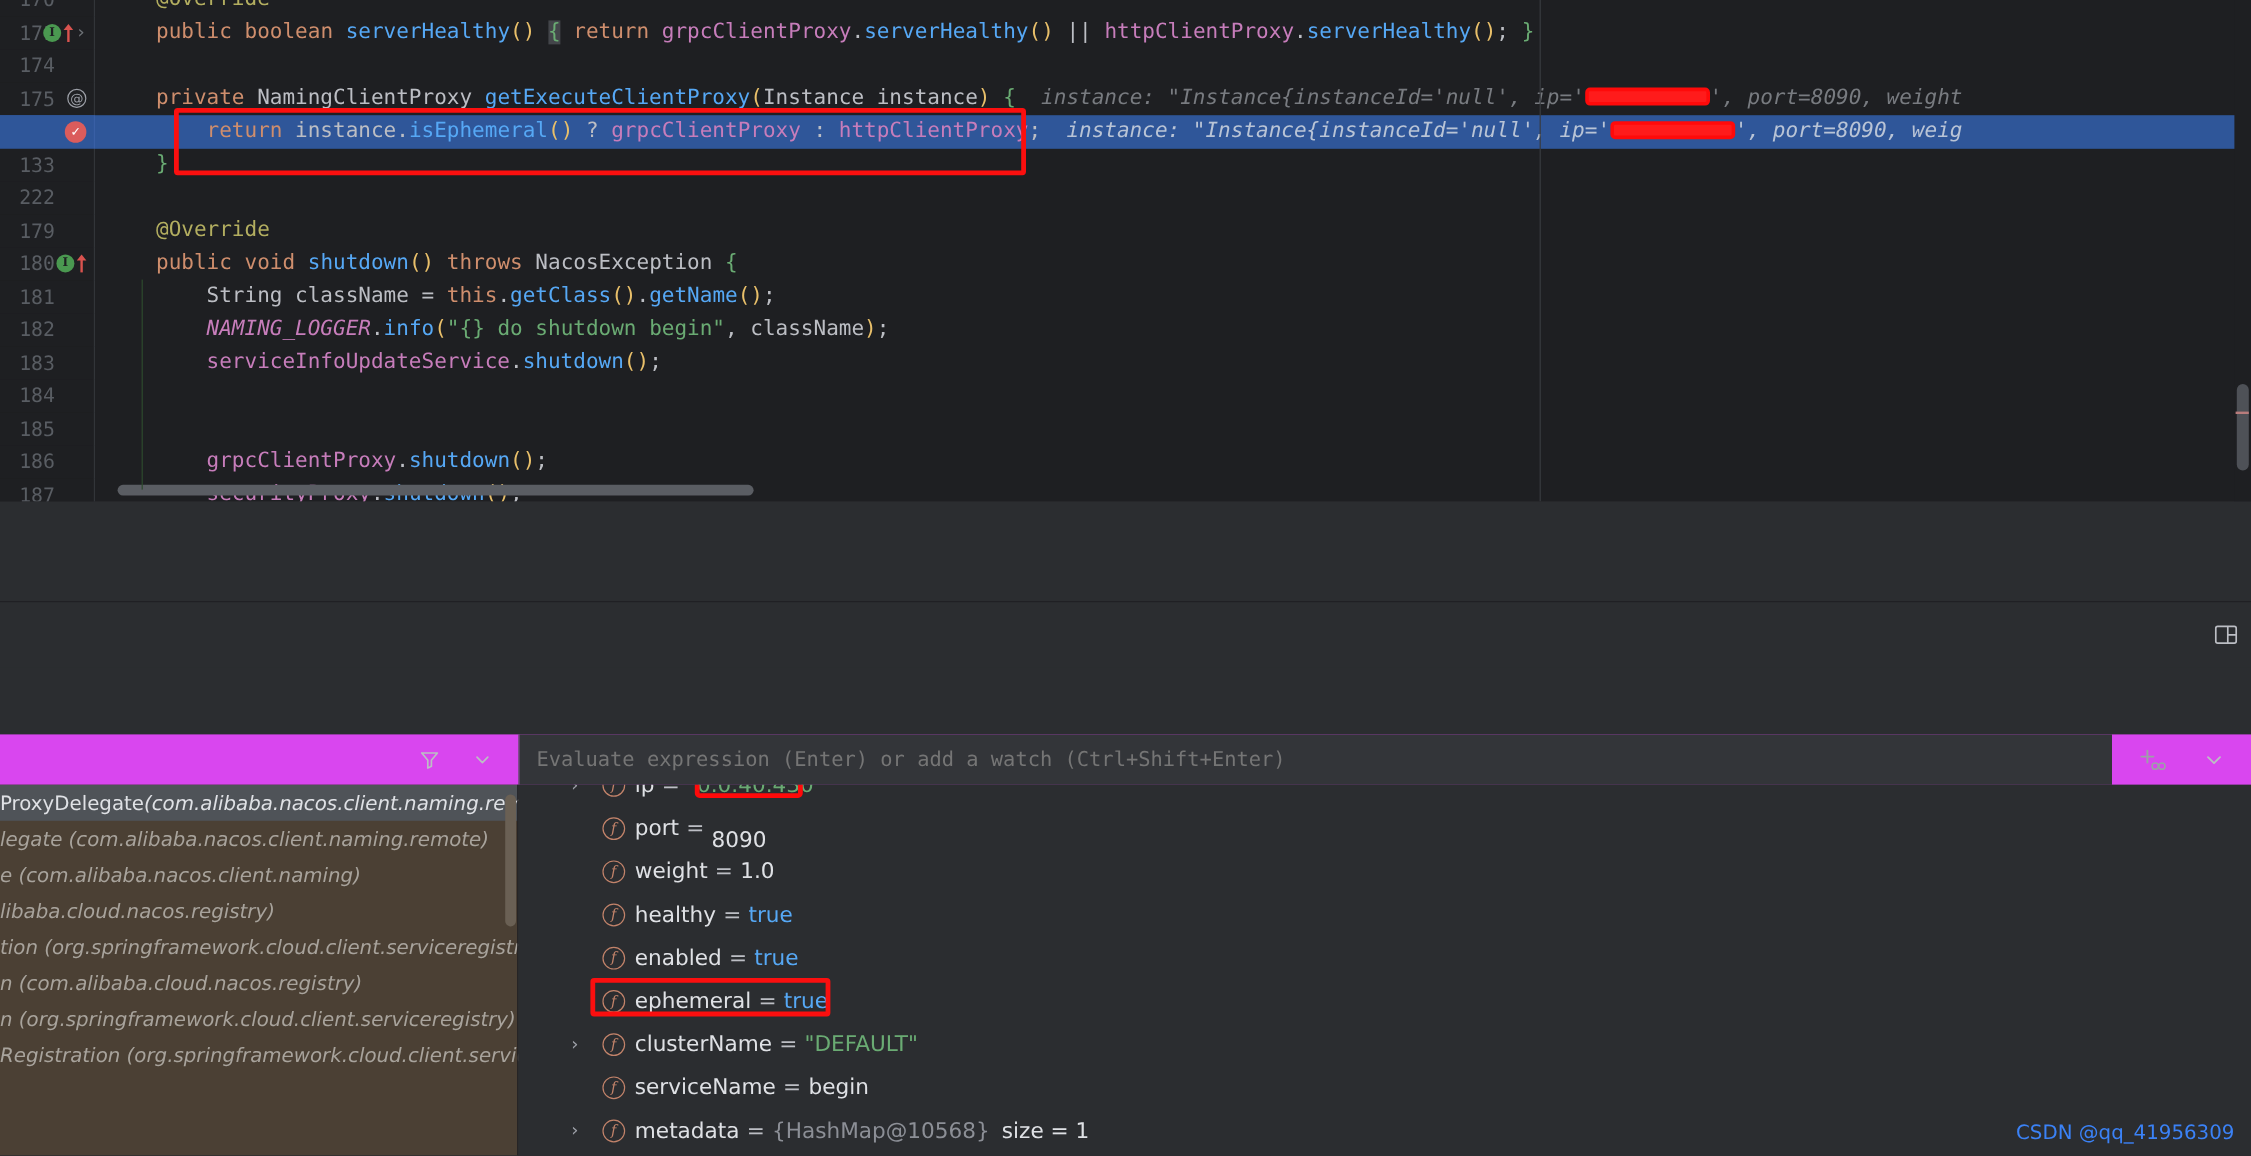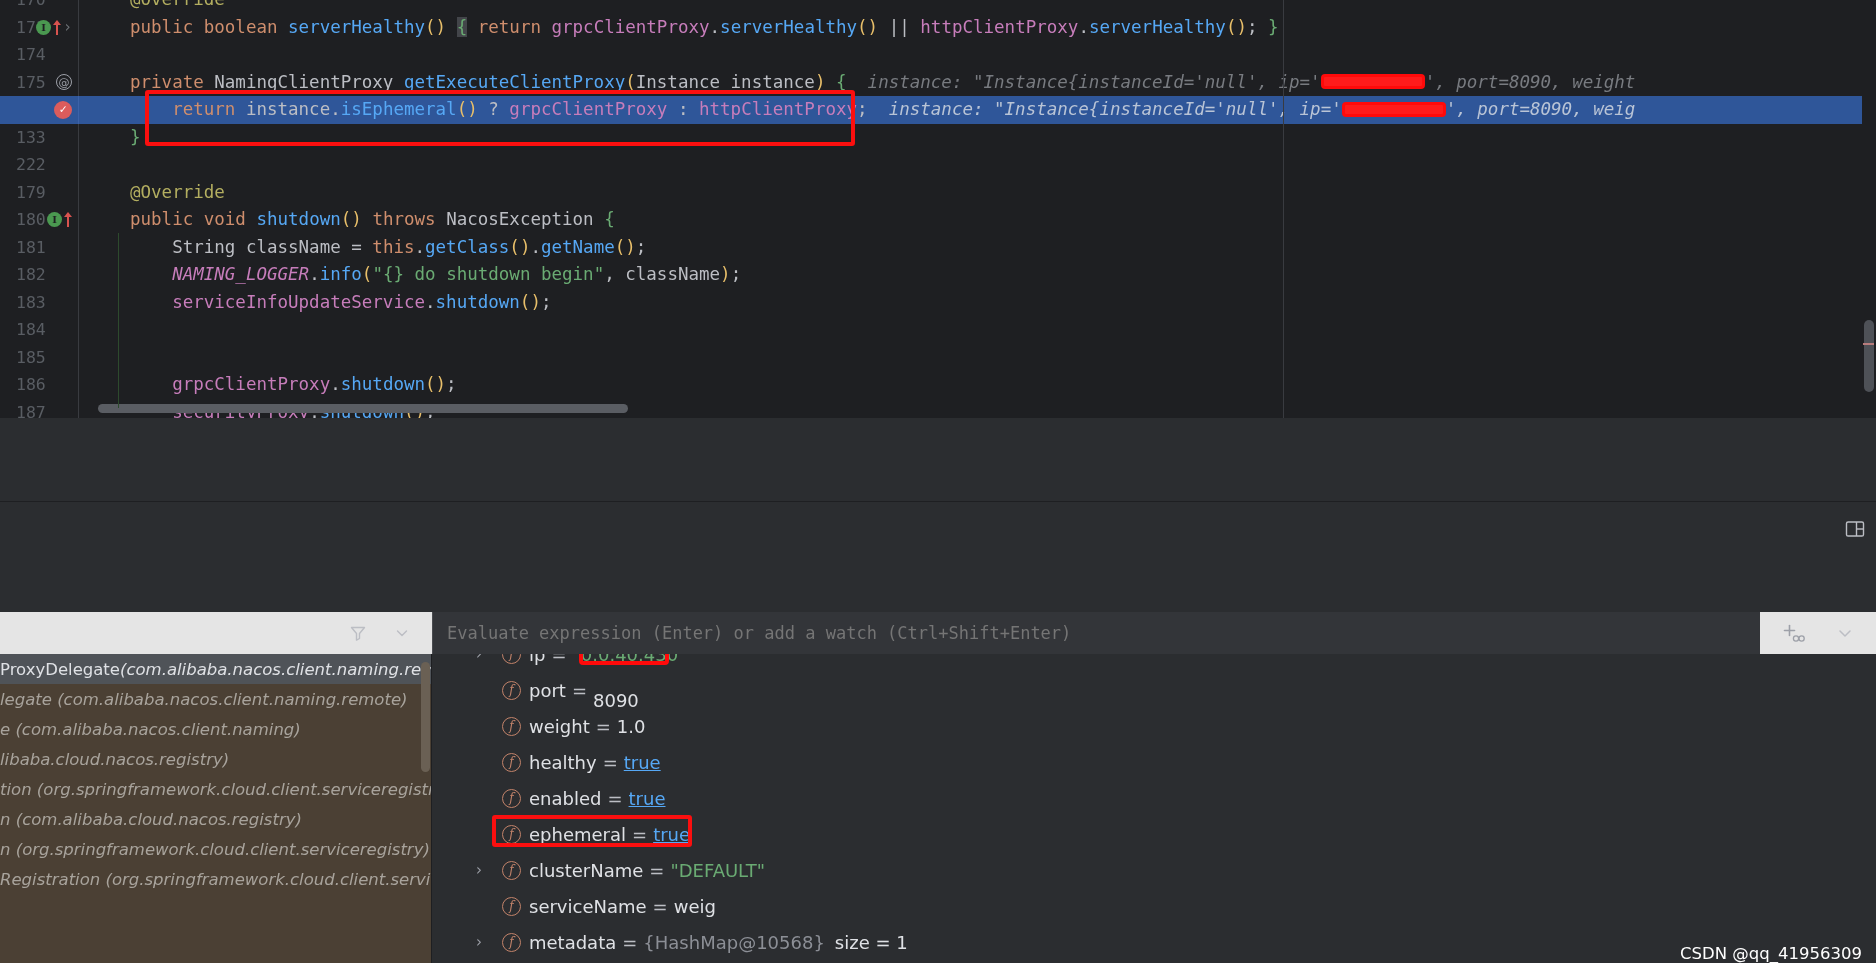--- a/index.html
+++ b/index.html
@@ -149,21 +149,21 @@
     position:absolute; left:0; top:502px; width:1876px; height:54px;
     background:#2b2d30;
   }
   .toolbar-right {
     position:absolute; right:10px; top:0; height:54px; display:flex; align-items:center; gap:22px;
   }
 
   
   .eval-bar {
     position:absolute; left:0; top:612px; width:1876px; height:42px;
-    background:#e5e5e5; display:flex; align-items:center;
+    background:#d946ef; display:flex; align-items:center;
   }
   .eval-left {
     width:432px; height:42px; display:flex; align-items:center; justify-content:flex-end;
     gap:26px; padding-right:22px;
   }
   .eval-sep { width:1px; height:42px; background:#4a4c50; }
   .eval-input {
     flex:1; height:42px; display:flex; align-items:center; padding-left:14px;
     color:#787b80; font-family:"DejaVu Sans Mono", monospace; font-size:17px;
     background:#333539; border:none; outline:none;
@@ -209,28 +209,28 @@
     flex:0 0 19px; width:19px; height:19px; border-radius:50%;
     border:1.4px solid #c2836a; color:#c2836a;
     font-size:12px; font-style:italic;
     display:flex; align-items:center; justify-content:center;
     font-family:"DejaVu Serif", serif; margin-right:8px;
   }
   .var-name { color:#dfe1e5; }
   .var-eq { color:#bcbec4; margin:0 6px; }
   .v-str  { color:#6aab73; }
   .v-num  { color:#dfe1e5; }
-  .v-kw   { color:#56a8f5;text-decoration:underline; }
+  .v-kw   { color:#56a8f5; }
   .v-null { color:#dfe1e5; }
   .v-obj  { color:#8c8f96; }
   .v-size { color:#dfe1e5; }
 
   .watermark {
-    position:absolute; right:14px; bottom:0;
-    color:#ffffff; font-size:16.5px; font-family:"DejaVu Sans", sans-serif;
+    position:absolute; right:14px; bottom:10px;
+    color:#3b82f6; font-size:16.5px; font-family:"DejaVu Sans", sans-serif;
   }
 </style>
 </head>
 <body>
 
 <div id="root">
 
   <div class="editor">
     <div class="editor-rows" id="editor-rows" style="margin-top: -14px;">
         <div class="code-row"><div class="gutter"><span class="lineno gutter-num">170</span></div><div class="vline"></div><div class="code-text"><span class="ann">@Override</span></div></div>
@@ -401,21 +401,21 @@
           <span class="var-ico">f</span>
           <span class="var-name">clusterName</span>
           <span class="var-eq">=</span>
           <span class="v-str" style="position: relative;">"DEFAULT"</span>
         </div>
         <div class="var-row">
           <span style="display: inline-block; width: 26px;"></span>
           <span class="var-ico">f</span>
           <span class="var-name">serviceName</span>
           <span class="var-eq">=</span>
-          <span class="v-null" style="position: relative;">weig</span>
+          <span class="v-null" style="position: relative;">begin</span>
         </div>
         <div class="var-row">
           <span class="var-arrow">›</span>
           <span style="display: inline-block; width: 26px;"></span>
           <span class="var-ico">f</span>
           <span class="var-name">metadata</span>
           <span class="var-eq">=</span>
           <span class="v-obj" style="position: relative;">{HashMap@10568}</span>
           <span class="v-size" style="margin-left: 10px;">size = 1</span>
         </div>

